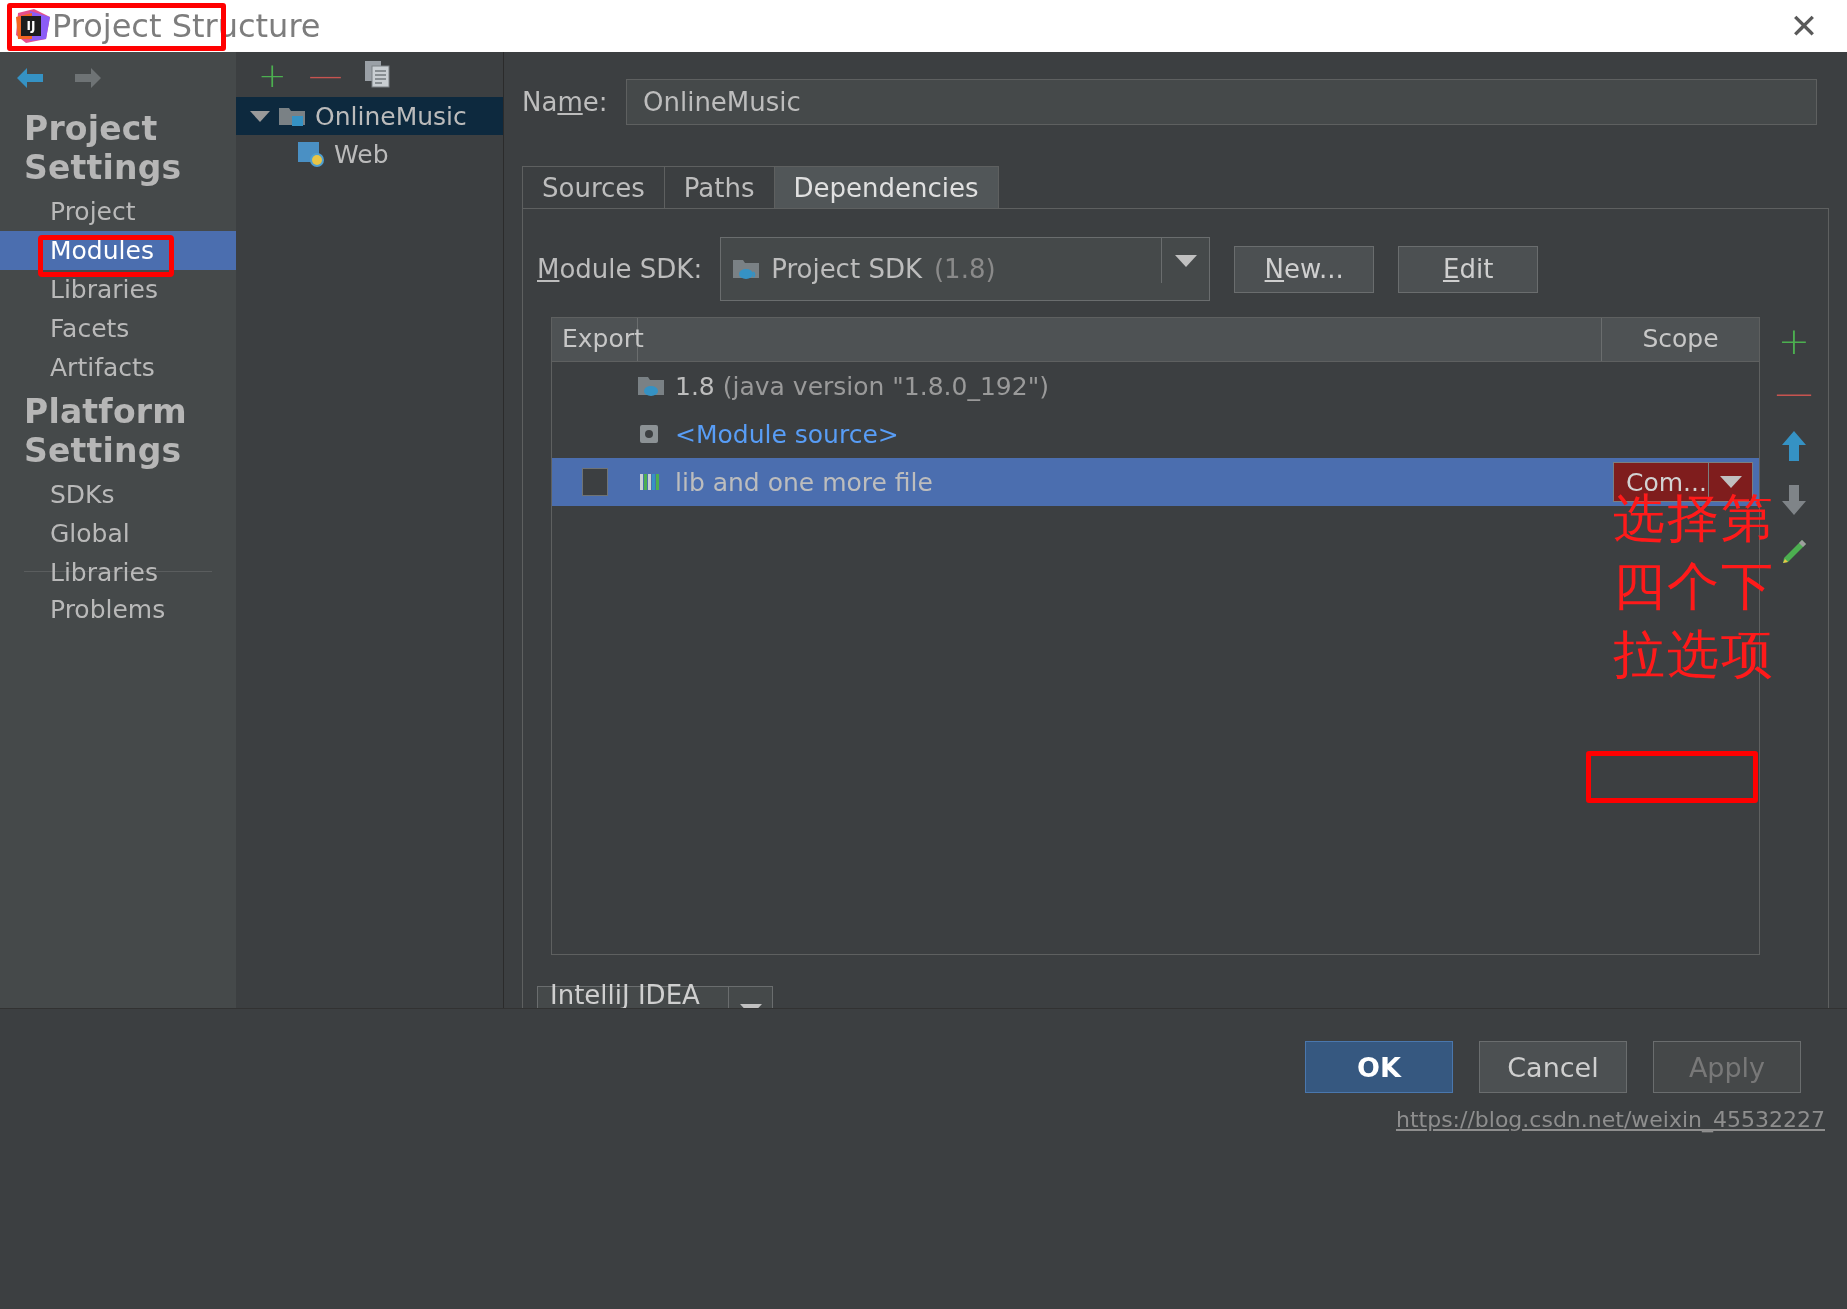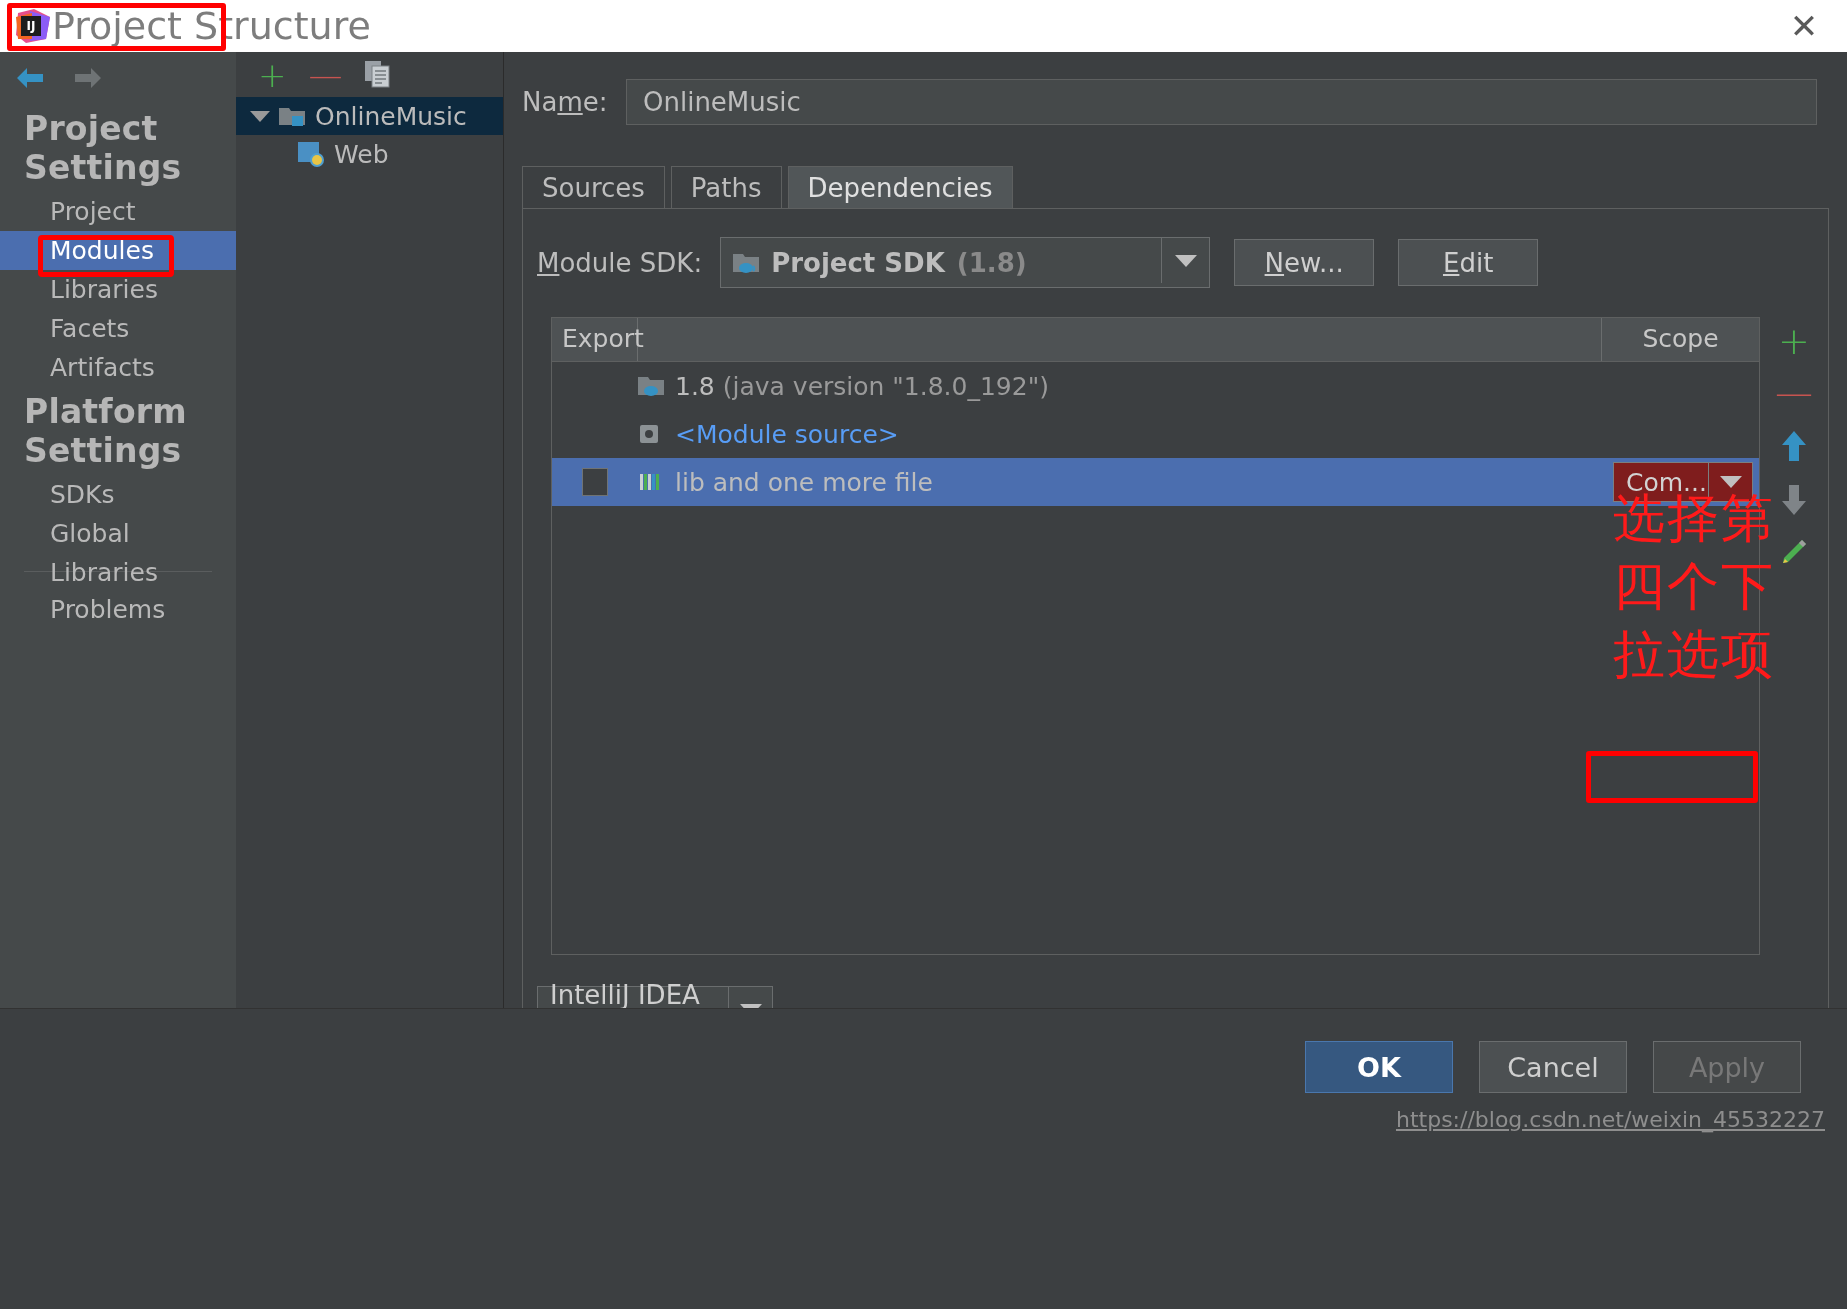--- a/index.html
+++ b/index.html
@@ -10,21 +10,21 @@
     overflow: hidden;
   }
   #app { position: relative; width: 1847px; height: 1309px; background: #3c3f41; }
 
   
   .titlebar {
     position: absolute; left: 0; top: 0; width: 1847px; height: 52px;
     background: #ffffff; display: flex; align-items: center;
   }
   .title-text {
-    font-size: 38px; color: #7d7d7d; margin-left: 52px;
+    font-size: 32px; color: #7d7d7d; margin-left: 52px;
     font-family: "DejaVu Sans", "Liberation Sans", sans-serif;
   }
   .ij-logo {
     position: absolute; left: 16px; top: 9px; width: 34px; height: 34px;
   }
   .close-btn {
     position: absolute; right: 26px; top: 10px; width: 34px; height: 34px;
     color: #5a5a5a; font-size: 34px; line-height: 32px; text-align: center;
     font-family: "DejaVu Sans", "Liberation Sans", sans-serif;
   }
@@ -81,38 +81,38 @@
   }
   .name-row { display: flex; align-items: center; padding: 27px 30px 16px 18px; }
   .name-label { font-size: 26px; color: #bdbdbd; width: 104px; }
   .name-label u { text-decoration: underline; }
   .name-input {
     flex: 1; height: 46px; background: #45494a; border: 1px solid #5e6060;
     color: #bdbdbd; font-size: 26px; padding-left: 16px; line-height: 44px;
     font-family: "DejaVu Sans", "Liberation Sans", sans-serif;
   }
 
-  .tabs { display: flex; margin: 25px 0 0 18px; align-items: flex-end; gap: 7px; }
+  .tabs { display: flex; margin: 25px 0 0 18px; align-items: flex-end; }
   .tab {
     height: 42px; line-height: 42px; padding: 0 19px; font-size: 26px;
     color: #bdbdbd; background: #3c3f41; border: 1px solid #5e6060;
     border-bottom: none; margin-right: -1px;
   }
   .tab.active { background: #515658; color: #e0e0e0; }
 
   .panel {
     margin: 0 18px; border: 1px solid #5e6060; background: #3c3f41;
     height: 846px; position: relative;
   }
 
   .sdk-row { display: flex; align-items: center; padding: 28px 0 0 14px; }
   .sdk-label { font-size: 26px; color: #bdbdbd; margin-right: 18px; }
   .sdk-combo {
-    width: 490px; height: 51px; background: #45494a; border: 1px solid #6a6d6e;
-    display: flex; align-items: center; position: relative; font-weight: bold;
+    width: 490px; height: 64px; background: #45494a; border: 1px solid #6a6d6e;
+    display: flex; align-items: center; position: relative;
   }
   .sdk-combo .txt { font-size: 26px; color: #bdbdbd; margin-left: 12px; }
   .sdk-combo .dim { color: #8a8a8a; }
   .combo-arrow {
     position: absolute; right: 0; top: 0; width: 48px; height: 45px;
     border-left: 1px solid #6a6d6e; display: flex; align-items: center; justify-content: center;
   }
   .caret { width: 0; height: 0; border-left: 11px solid transparent;
            border-right: 11px solid transparent; border-top: 12px solid #c0c0c0; }
   .btn {

